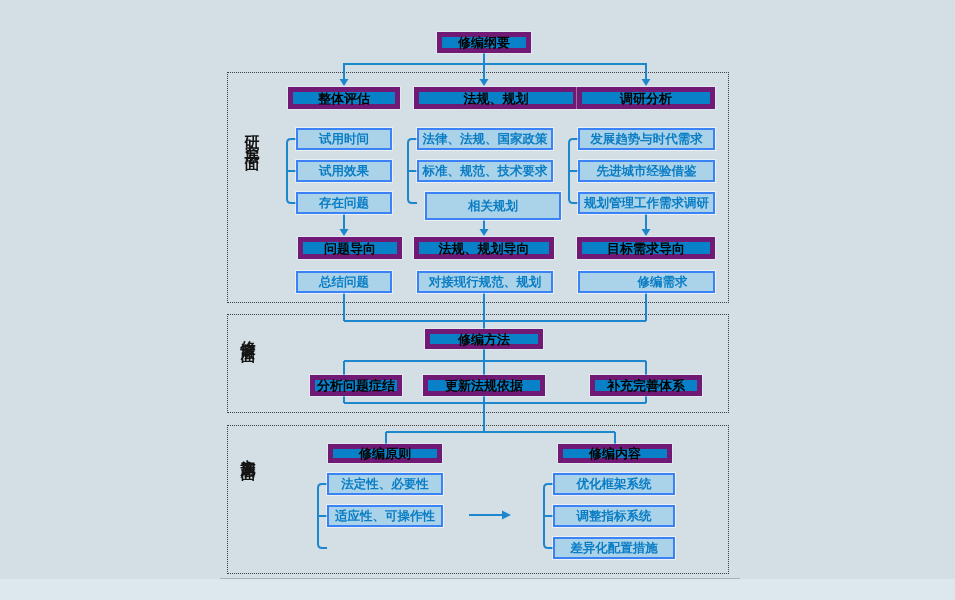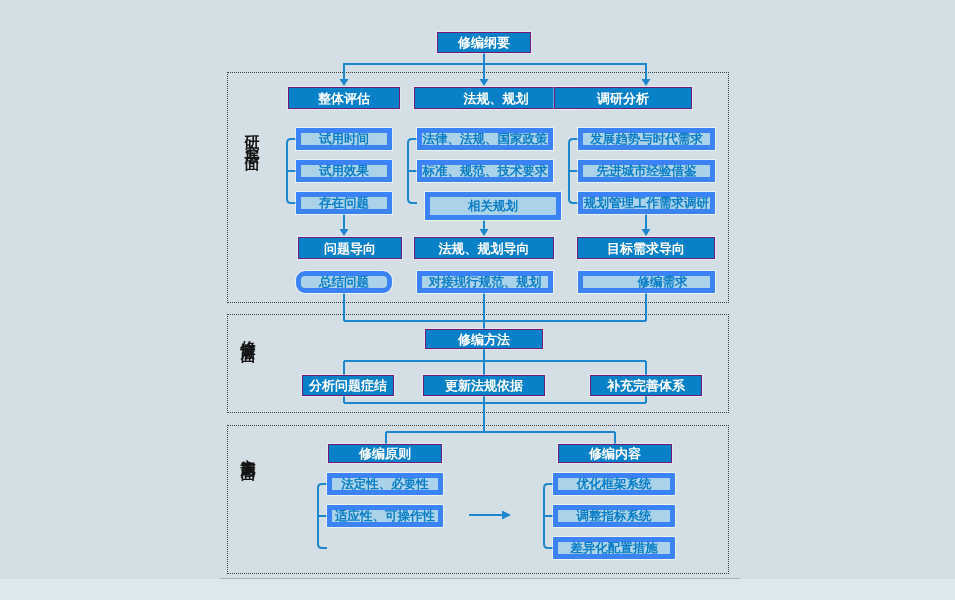--- a/index.html
+++ b/index.html
@@ -3,23 +3,23 @@
 <meta charset="utf-8">
 <style>
   html,body{margin:0;padding:0;}
   body{font-family:"Liberation Sans", sans-serif;}
   .canvas{
     position:relative;width:955px;height:600px;background:#d3dee5;overflow:hidden;
   }
   .dashed-frame{position:absolute;border:1px dotted #3d3d3d;box-sizing:border-box;}
   .node{position:absolute;box-sizing:border-box;display:flex;align-items:center;justify-content:center;
         white-space:nowrap;font-weight:bold;line-height:1;}
-  .box-dark{background:#0981c9;border:1px solid #701a75;color:#ffffff;font-size:13px;
+  .box-dark{background:#0981c9;border:5px solid #701a75;color:#000000;font-size:13px;
             box-shadow:0 0 0 1px rgba(255,255,255,.35);}
-  .box-light{background:#aad3ea;border:5px solid #3b82f6;color:#0a7dc5;font-size:12.5px;
+  .box-light{background:#aad3ea;border:2px solid #3b82f6;color:#0a7dc5;font-size:12.5px;
              box-shadow:0 0 0 1px rgba(255,255,255,.55);}
   .vlabel{position:absolute;writing-mode:vertical-rl;text-orientation:upright;
           font-weight:bold;color:#141414;font-size:15px;}
   .vlabel.sp-wide{letter-spacing:7px;}
   .vlabel.sp-narrow{letter-spacing:3px;}
   .connector-layer{position:absolute;left:0;top:0;pointer-events:none;}
   .footer-line{position:absolute;left:220px;top:578px;width:520px;height:1px;background:#a8b4bb;}
   .footer-band{position:absolute;left:0;top:579px;width:955px;height:21px;background:#dde8ee;}
 </style>
 </head>
@@ -60,44 +60,44 @@
   </svg>
 
   <div class="node box-dark" style="left:437px;top:32px;width:94px;height:21px;">修编纲要</div>
 
   <div class="vlabel sp-wide" style="left:242px;top:124px;">研究层面</div>
   <div class="vlabel sp-narrow" style="left:238px;top:328px;">修订层面</div>
   <div class="vlabel sp-narrow" style="left:238px;top:446px;">实施层面</div>
 
   <div class="node box-dark" style="left:288px;top:87px;width:112px;height:22px;">整体评估</div>
   <div class="node box-dark" style="left:414px;top:87px;width:164px;height:22px;">法规、规划</div>
-  <div class="node box-dark" style="left:554px;top:87px;width:138px;height:22px;">调研分析</div>
+  <div class="node box-dark" style="left:577px;top:87px;width:138px;height:22px;">调研分析</div>
 
   <div class="node box-light" style="left:296px;top:128px;width:96px;height:22px;">试用时间</div>
   <div class="node box-light" style="left:296px;top:160px;width:96px;height:22px;text-align:center;">试用效果</div>
   <div class="node box-light" style="left:296px;top:192px;width:96px;height:22px;">存在问题</div>
 
   <div class="node box-light" style="left:417px;top:128px;width:136px;height:22px;">法律、法规、国家政策</div>
   <div class="node box-light" style="left:417px;top:160px;width:136px;height:22px;">标准、规范、技术要求</div>
   <div class="node box-light" style="left:417px;top:192px;width:136px;height:28px;margin-left:8px;">相关规划</div>
 
   <div class="node box-light" style="left:578px;top:128px;width:137px;height:22px;">发展趋势与时代需求</div>
   <div class="node box-light" style="left:578px;top:160px;width:137px;height:22px;">先进城市经验借鉴</div>
   <div class="node box-light" style="left:578px;top:192px;width:137px;height:22px;">规划管理工作需求调研</div>
 
   <div class="node box-dark" style="left:298px;top:237px;width:104px;height:22px;">问题导向</div>
   <div class="node box-dark" style="left:414px;top:237px;width:140px;height:22px;">法规、规划导向</div>
   <div class="node box-dark" style="left:577px;top:237px;width:138px;height:22px;">目标需求导向</div>
 
-  <div class="node box-light" style="left:296px;top:271px;width:96px;height:22px;border-radius:9px;">总结问题</div>
+  <div class="node box-light" style="left:296px;top:271px;width:96px;height:22px;">总结问题</div>
   <div class="node box-light" style="left:417px;top:271px;width:136px;height:22px;">对接现行规范、规划</div>
   <div class="node box-light" style="left:578px;top:271px;width:137px;height:22px;padding-left:32px;">修编需求</div>
 
   <div class="node box-dark" style="left:425px;top:329px;width:118px;height:20px;">修编方法</div>
-  <div class="node box-dark" style="left:302px;top:375px;width:92px;height:21px;">分析问题症结</div>
+  <div class="node box-dark" style="left:310px;top:375px;width:92px;height:21px;">分析问题症结</div>
   <div class="node box-dark" style="left:423px;top:375px;width:122px;height:21px;">更新法规依据</div>
   <div class="node box-dark" style="left:590px;top:375px;width:112px;height:21px;">补充完善体系</div>
 
   <div class="node box-dark" style="left:328px;top:444px;width:114px;height:19px;">修编原则</div>
   <div class="node box-dark" style="left:558px;top:444px;width:114px;height:19px;">修编内容</div>
 
   <div class="node box-light" style="left:327px;top:473px;width:116px;height:22px;">法定性、必要性</div>
   <div class="node box-light" style="left:327px;top:505px;width:116px;height:22px;">适应性、可操作性</div>
 
   <div class="node box-light" style="left:553px;top:473px;width:122px;height:22px;">优化框架系统</div>

